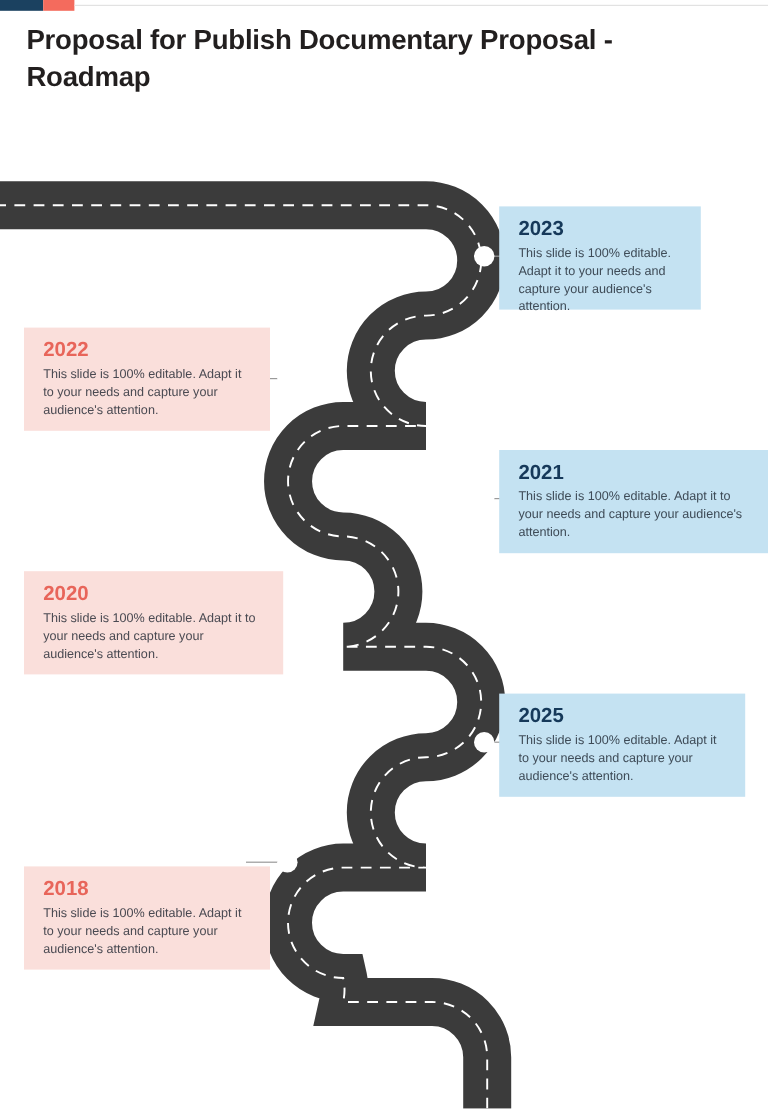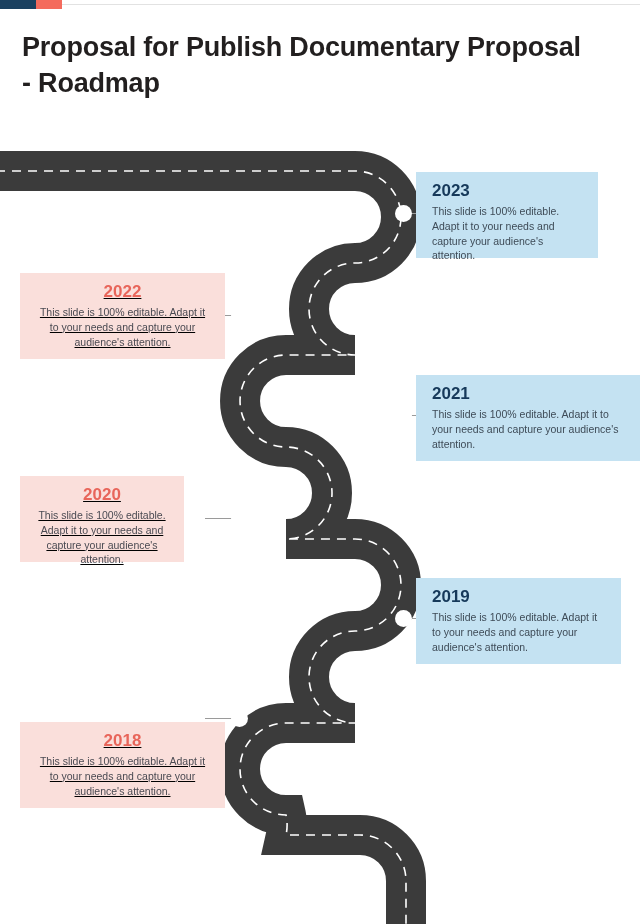--- a/index.html
+++ b/index.html
@@ -38,26 +38,25 @@
     width: 578px; height: 1px;
     background: #e2e2e2;
   }
 
   
   .title {
     position: absolute;
     left: 22px;
     top: 18px;
     width: 560px;
-    font-size: 27px;
+    font-size: 23px;
     font-weight: bold;
     line-height: 1.35;
     color: #221f1f;
     letter-spacing: -0.2px;
-    margin-top: 11px;
   }
 
   
   #road {
     position: absolute;
     left: 0; top: 0;
     width: 640px; height: 924px;
   }
 
   
@@ -65,22 +64,21 @@
     position: absolute;
     box-sizing: border-box;
     padding: 10px 16px 12px 16px;
   }
   .mbox.blue {
     background: #c4e2f2;
     text-align: left;
   }
   .mbox.pink {
     background: #fadfdb;
-    text-align: center;
-    text-decoration: underline;
+    text-align: left;
   }
   .mbox .year {
     font-size: 17px;
     font-weight: bold;
     line-height: 1.1;
     margin-bottom: 3px;
   }
   .mbox.blue .year { color: #16395a; }
   .mbox.pink .year { color: #e8655a; }
   .mbox .desc {
@@ -147,50 +145,50 @@
              L 286 723
              A 46 46 0 0 0 286 815
              A 46 46 0 0 1 286 835
              L 360 835
              A 46 46 0 0 1 406 881
              L 406 950" fill="none" stroke="#ffffff" stroke-width="1.6" stroke-dasharray="9 7"></path>
   </svg>
 
   <div class="tick" style="left:404px; top:213px; width:34px;"></div>
   <div class="marker" style="left:395px; top:205px;"></div>
-  <div class="mbox blue" style="left:416px; top:172px; width:182px; height:86px;">
+  <div class="mbox blue" style="left:416px; top:172px; width:168px; height:86px;">
     <div class="year">2023</div>
     <div class="desc">This slide is 100% editable. Adapt it to your needs and capture your audience's attention.</div>
   </div>
 
   <div class="tick" style="left:205px; top:315px; width:34px;"></div>
   <div class="marker" style="left:231px; top:307px;"></div>
   <div class="mbox pink" style="left:20px; top:273px; width:205px; height:86px;">
     <div class="year">2022</div>
     <div class="desc">This slide is 100% editable. Adapt it to your needs and capture your audience's attention.</div>
   </div>
 
   <div class="tick" style="left:404px; top:415px; width:34px;"></div>
   <div class="marker" style="left:395px; top:407px;"></div>
   <div class="mbox blue" style="left:416px; top:375px; width:230px; height:86px;">
     <div class="year">2021</div>
     <div class="desc">This slide is 100% editable. Adapt it to your needs and capture your audience's attention.</div>
   </div>
 
   <div class="tick" style="left:205px; top:518px; width:34px;"></div>
   <div class="marker" style="left:231px; top:510px;"></div>
-  <div class="mbox pink" style="left:20px; top:476px; width:164px; height:86px;">
+  <div class="mbox pink" style="left:20px; top:476px; width:216px; height:86px;">
     <div class="year">2020</div>
     <div class="desc">This slide is 100% editable. Adapt it to your needs and capture your audience's attention.</div>
   </div>
 
   <div class="tick" style="left:404px; top:618px; width:34px;"></div>
   <div class="marker" style="left:395px; top:610px;"></div>
   <div class="mbox blue" style="left:416px; top:578px; width:205px; height:86px;">
-    <div class="year">2019</div>
+    <div class="year">2025</div>
     <div class="desc">This slide is 100% editable. Adapt it to your needs and capture your audience's attention.</div>
   </div>
 
   <div class="tick" style="left:205px; top:718px; width:34px;"></div>
   <div class="marker" style="left:231px; top:710px;"></div>
   <div class="mbox pink" style="left:20px; top:684px; width:205px; height:86px;margin-top:38px;">
     <div class="year">2018</div>
     <div class="desc">This slide is 100% editable. Adapt it to your needs and capture your audience's attention.</div>
   </div>
 

